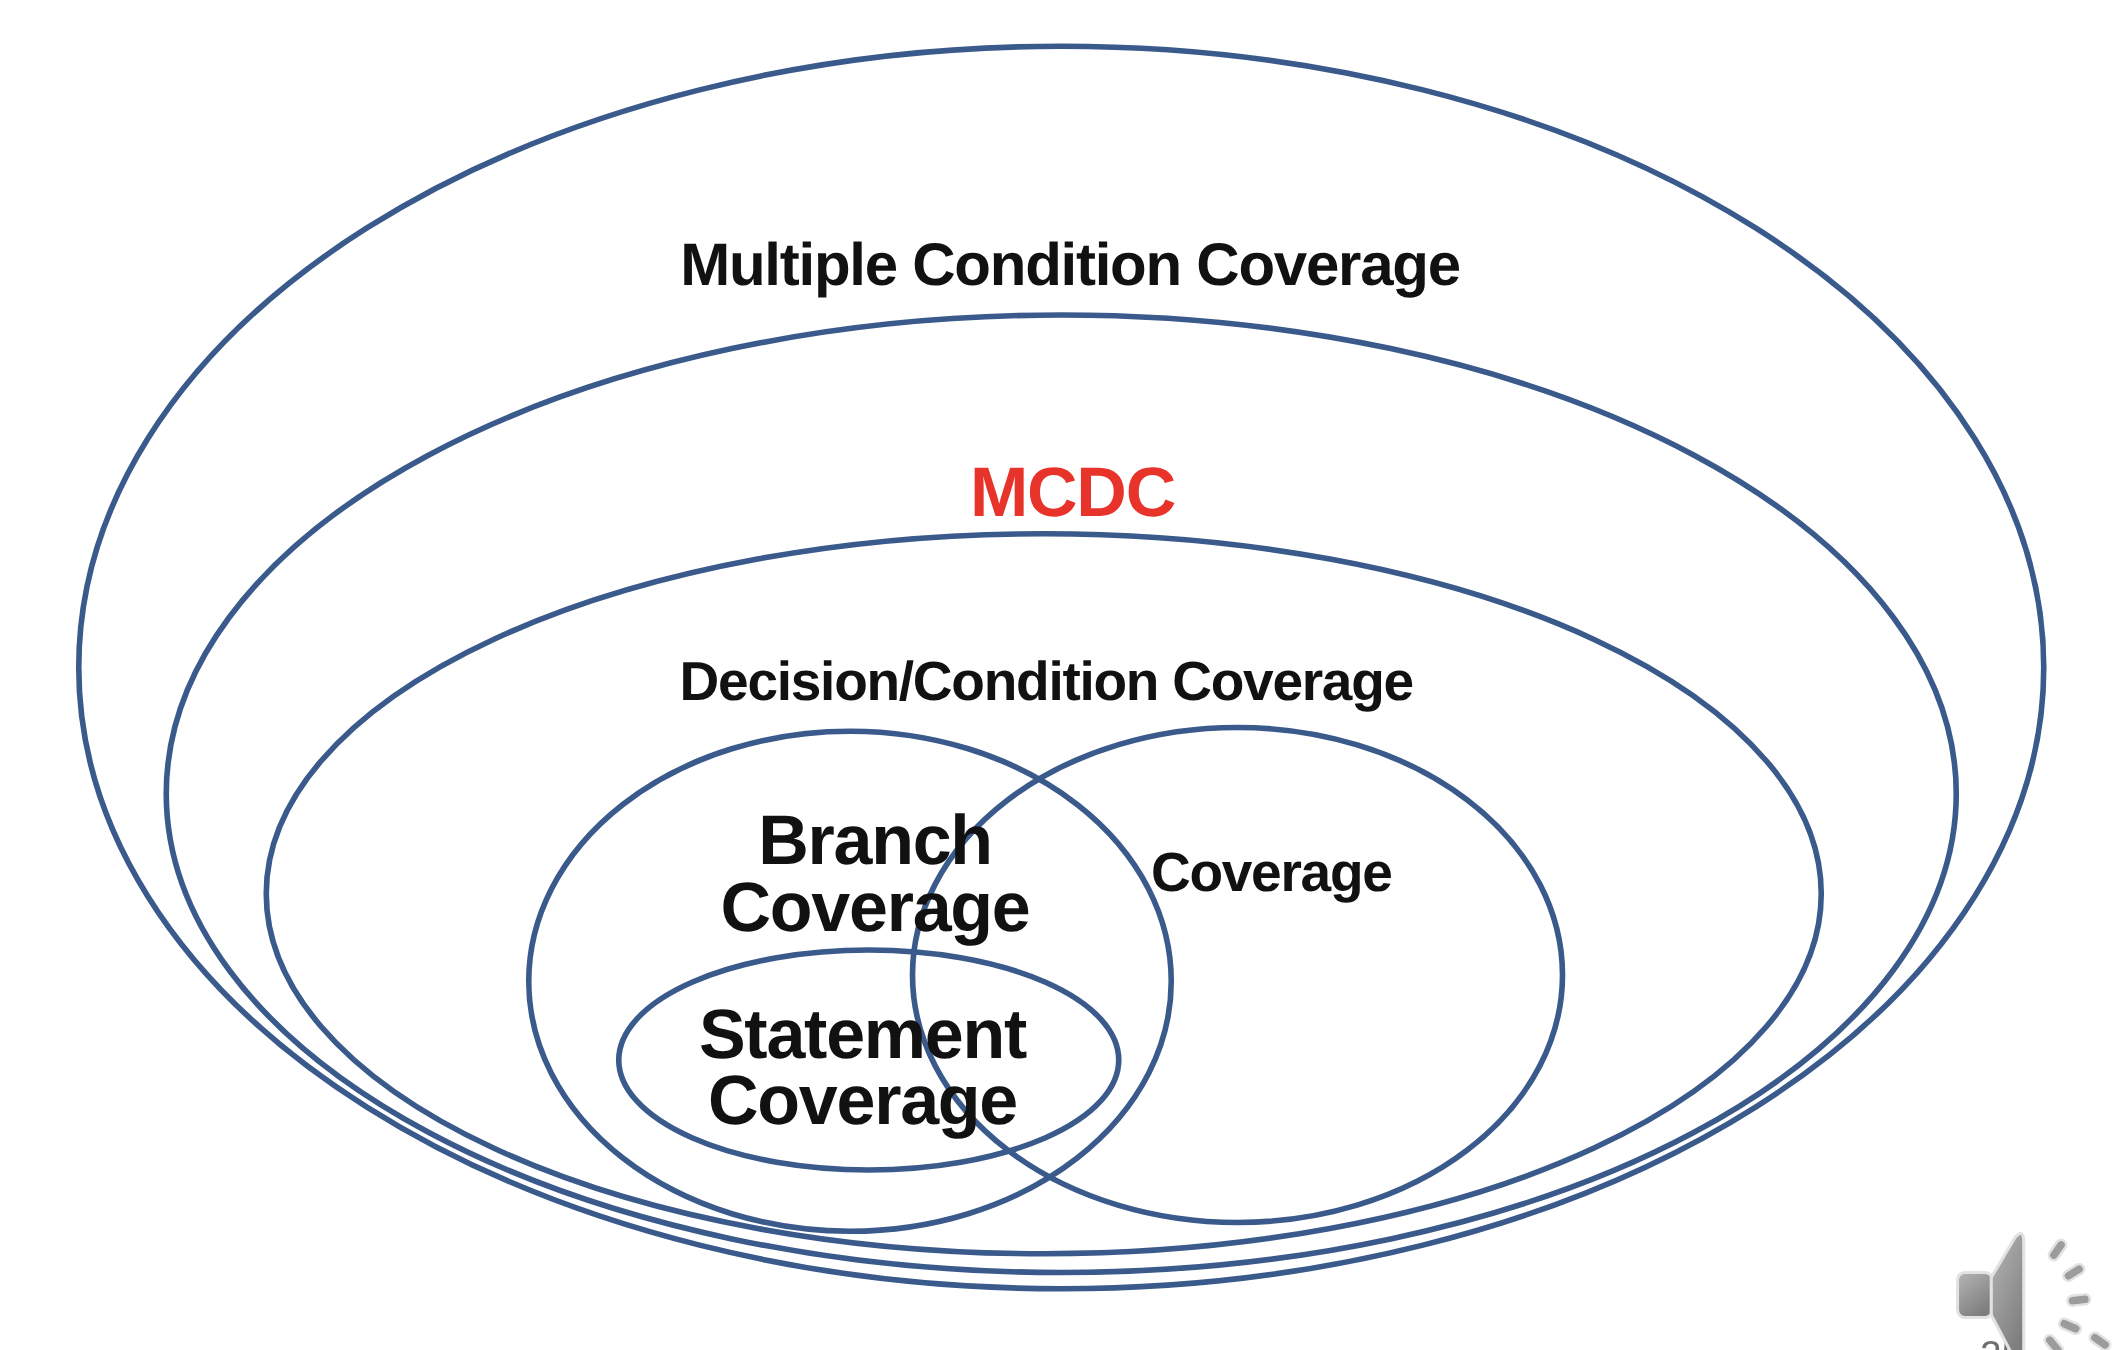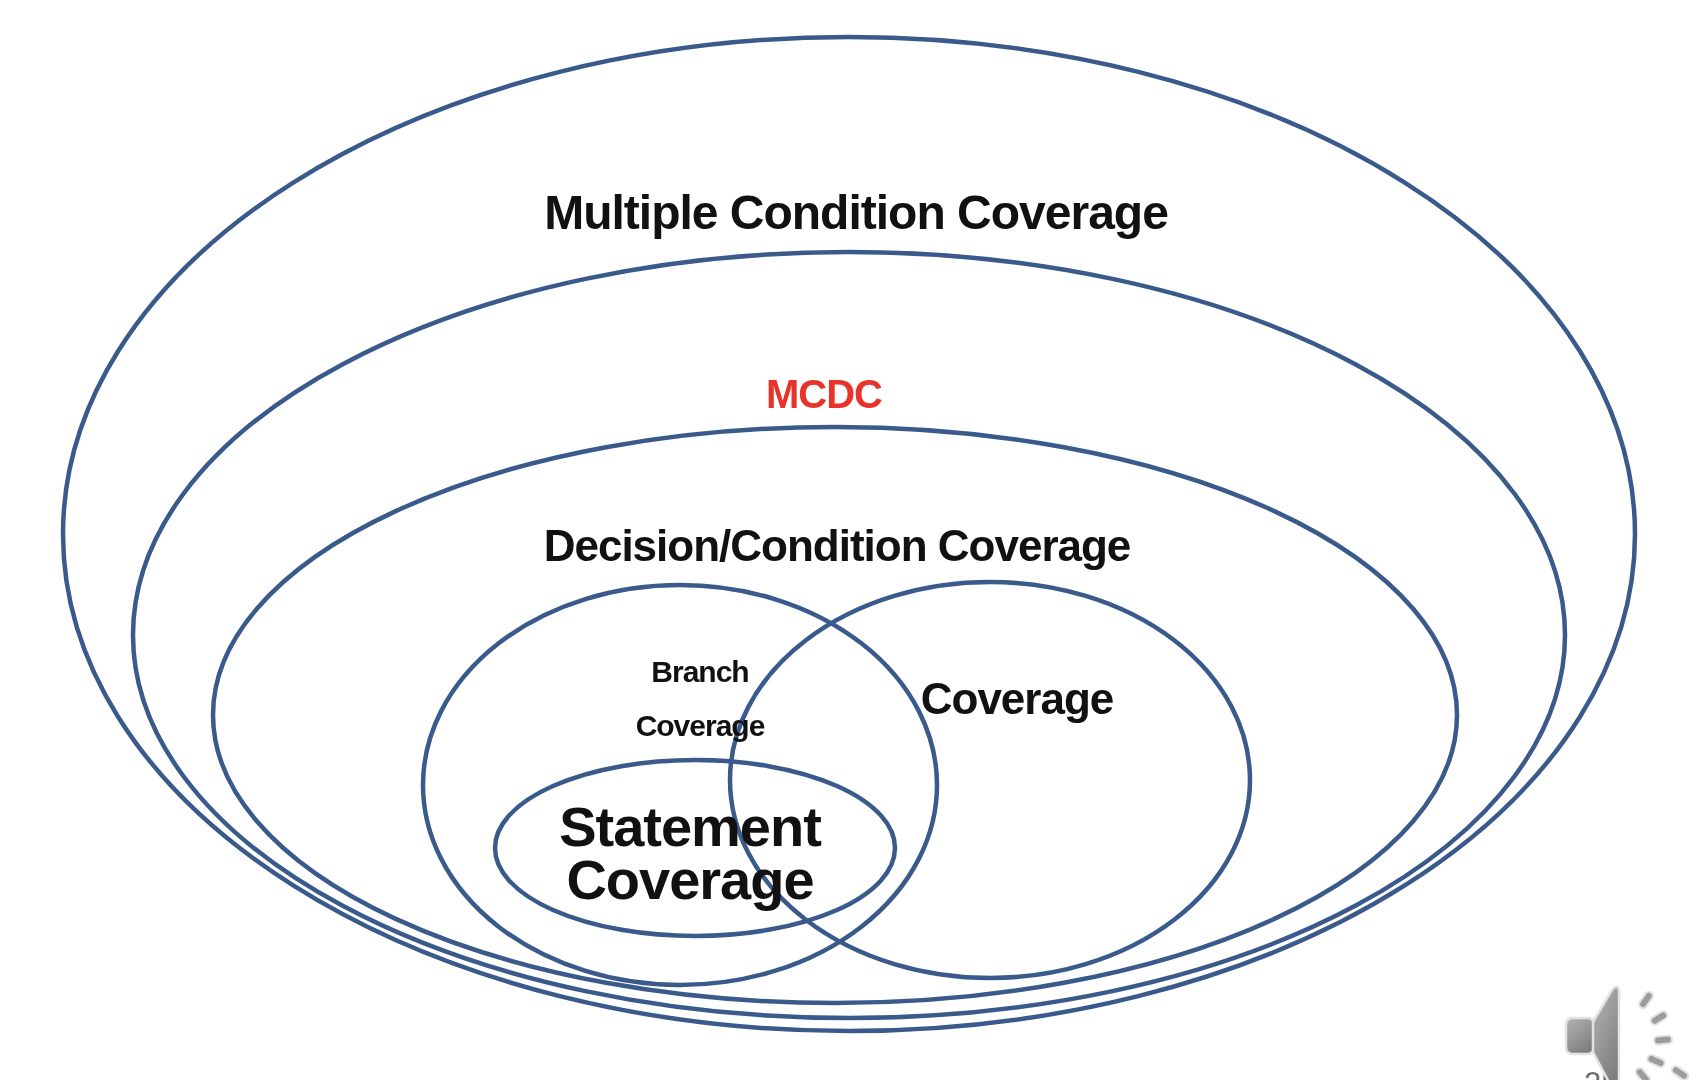--- a/index.html
+++ b/index.html
@@ -31,23 +31,23 @@
     position: absolute;
     transform: translate(-50%, -50%);
     text-align: center;
     font-weight: bold;
     color: var(--label-color, #111111);
     white-space: nowrap;
     letter-spacing: -1px;
     line-height: 54px;
   }
   .label-multiple   { left: 856px;  top: 213px; font-size: 48px; }
-  .label-mcdc       { left: 824px;  top: 394px; font-size: 40px; color: var(--mcdc-color, #E8332A); }
+  .label-mcdc       { left: 858px;  top: 394px; font-size: 56px; color: var(--mcdc-color, #E8332A); }
   .label-decision   { left: 837px;  top: 546px; font-size: 44px; text-align: right; }
-  .label-branch     { left: 700px;  top: 699px; font-size: 30px; }
+  .label-branch     { left: 700px;  top: 699px; font-size: 56px; }
   .label-condition  { left: 1017px; top: 699px; font-size: 44px; }
   .label-statement  { left: 690px;  top: 853px; font-size: 56px; line-height: 53px; }
   .page-number {
     position: absolute;
     left: 1584px;
     top: 1066px;
     font-size: 31px;
     font-weight: normal;
     color: var(--page-number-color, #6E6E6E);
   }

